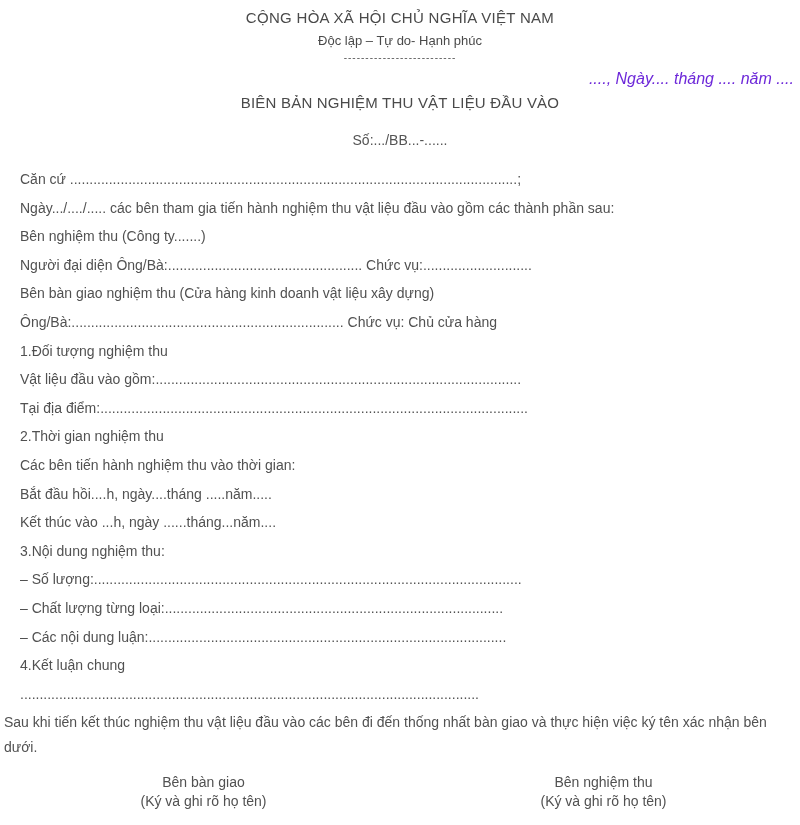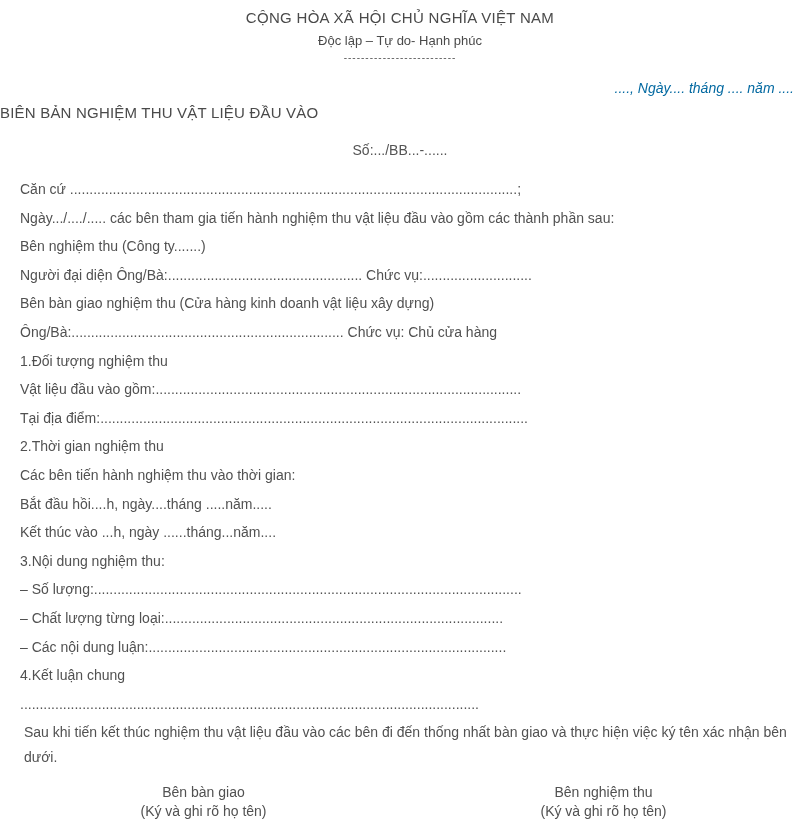--- a/index.html
+++ b/index.html
@@ -35,27 +35,28 @@
   .nat-divider {
     font-size: 10px;
     line-height: 10px;
     margin-top: 3px;
     letter-spacing: 1px;
     color: #5a5a5a;
   }
   .date-line {
     text-align: right;
     font-style: italic;
-    font-size: 14px;
+    font-size: 16px;
     line-height: 17px;
-    margin-top: 17px;
+    margin-top: 7px;
     padding-right: 6px;
-    color: #0369a1;
+    color: #6d28d9;
   }
   .doc-title {
+    text-align: center;
     font-size: 15px;
     line-height: 18px;
     margin-top: 7px;
     letter-spacing: 0.2px;
     color: #4a4a4a;
   }
   .doc-number {
     text-align: center;
     font-size: 14px;
     line-height: 17px;
@@ -69,21 +70,21 @@
     font-size: 14px;
   }
   .body-line {
     line-height: 28.6px;
     height: 28.6px;
     white-space: nowrap;
     overflow: hidden;
     color: #515151;
   }
   .closing {
-    padding-left: 24px;
+    padding-left: 4px;
     padding-right: 4px;
     font-size: 14px;
     line-height: 25px;
     margin-top: 2px;
     color: #515151;
   }
   .signatures {
     display: flex;
     margin-top: 13px;
   }

